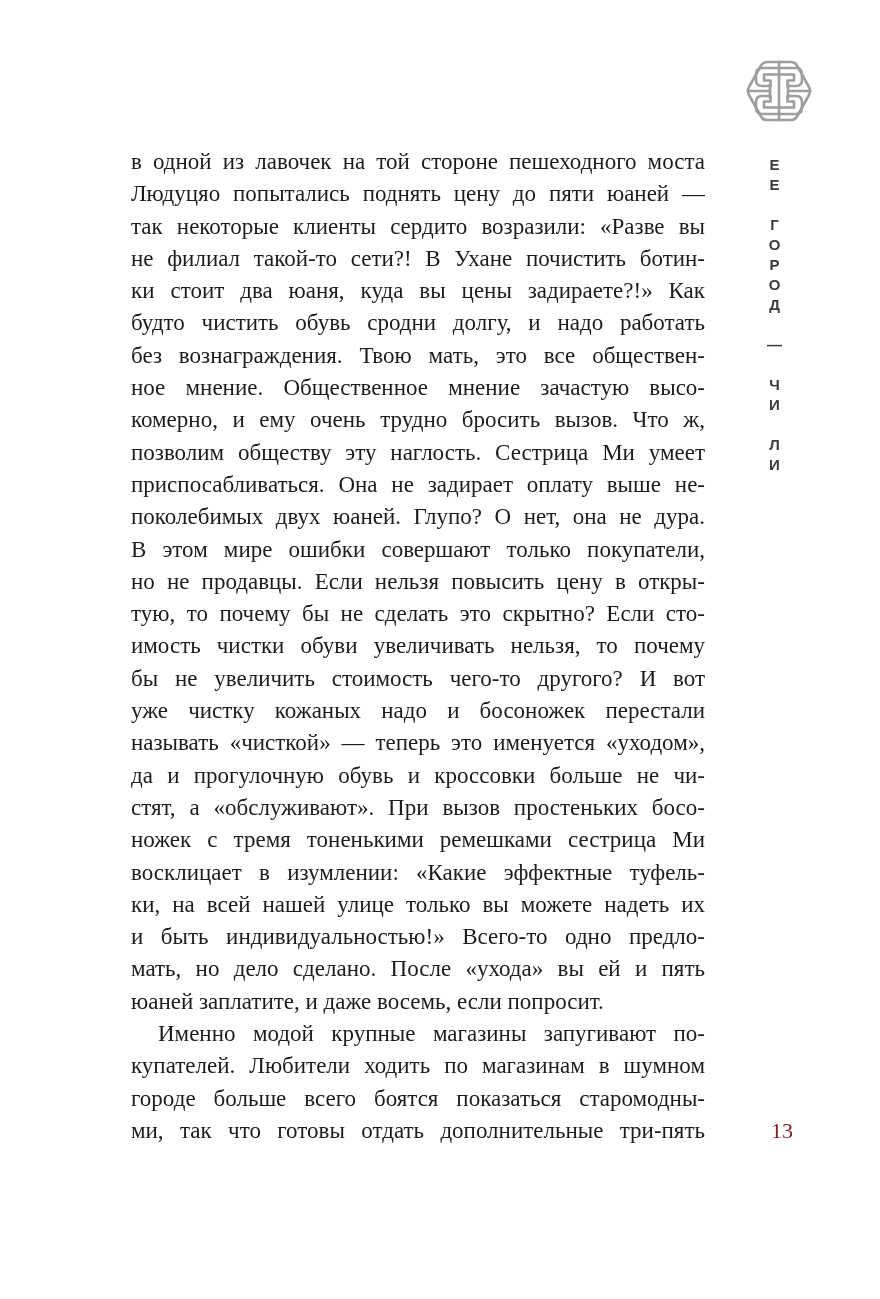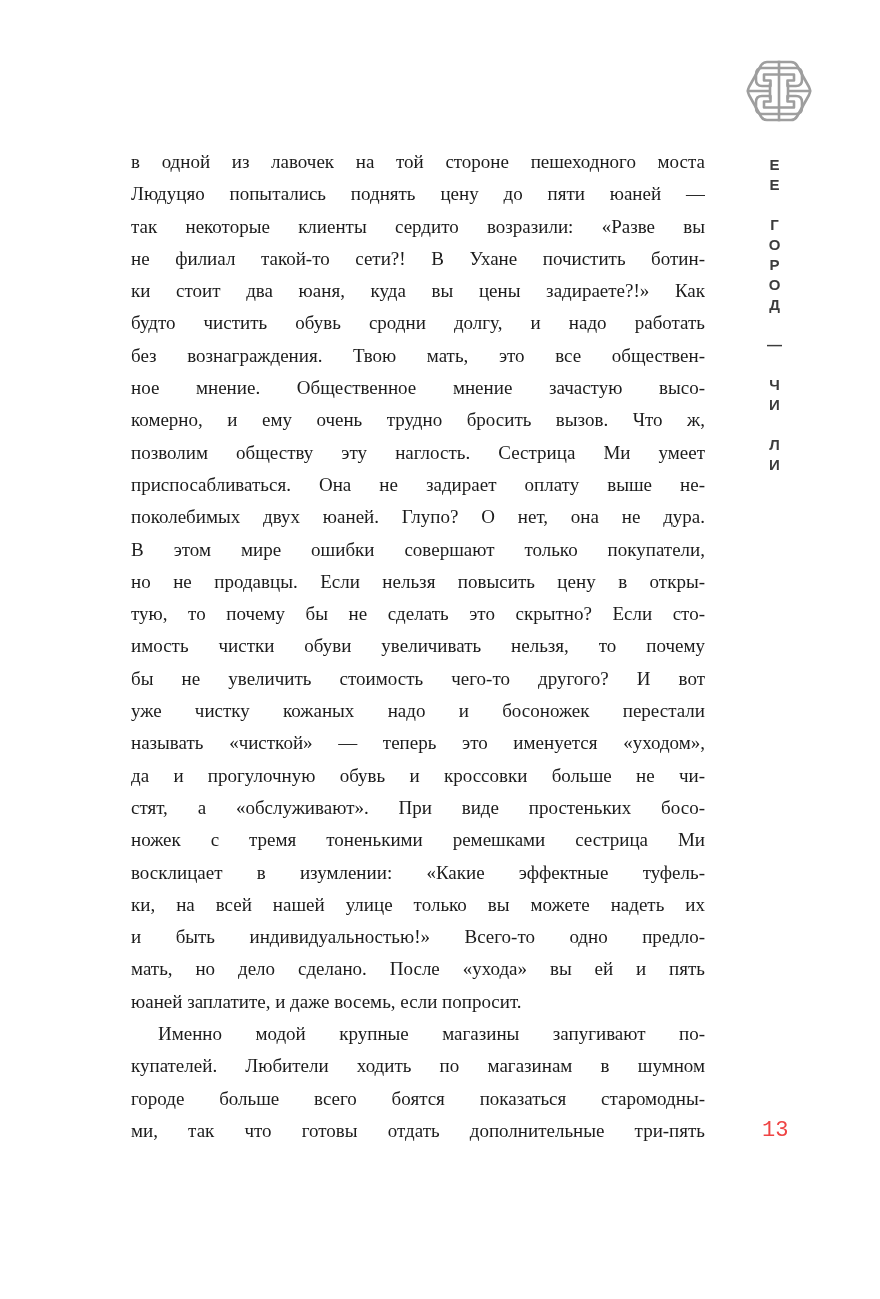--- a/index.html
+++ b/index.html
@@ -36,21 +36,21 @@
     letter-spacing: 3px;
     color: #3c3c3c;
     white-space: pre;
   }
   .text-block {
     position: absolute;
     left: 131px;
     top: 146px;
     width: 574px;
     font-family: "Liberation Serif", serif;
-    font-size: 19px;
+    font-size: 23px;
     color: #1c1c1c;
   }
   .line {
     height: 32.3px;
     line-height: 32.3px;
     overflow: hidden;
     text-align: justify;
     text-align-last: justify;
     white-space: normal;
   }
@@ -58,24 +58,24 @@
     text-align-last: left;
   }
   .line.indent {
     text-indent: 27px;
   }
   .folio {
     position: absolute;
     left: 762px;
     top: 1118px;
     width: 40px;
-    font-family: Liberation Mono, monospace;
+    font-family: Liberation Serif, serif;
     font-size: 22px;
-    color: #ef4444;
-    text-align: left;
+    color: #7f1d1d;
+    text-align: center;
   }
 </style>
 </head>
 <body>
 
 <div class="page">
 
   <div class="seal">
     <svg width="68" height="64" viewBox="0 0 68 64" fill="none" stroke="#9e9e9e" stroke-width="2.6" stroke-linejoin="round" stroke-linecap="square" xmlns="http://www.w3.org/2000/svg">
       <path d="M22 3 H46 Q50 3 52 6.5 L64 28 Q66 32 64 36 L52 57.5 Q50 61 46 61 H22 Q18 61 16 57.5 L4 36 Q2 32 4 28 L16 6.5 Q18 3 22 3 Z"></path>
@@ -105,21 +105,21 @@
     <div class="line">приспосабливаться. Она не задирает оплату выше не-</div>
     <div class="line">поколебимых двух юаней. Глупо? О нет, она не дура.</div>
     <div class="line">В этом мире ошибки совершают только покупатели,</div>
     <div class="line">но не продавцы. Если нельзя повысить цену в откры-</div>
     <div class="line">тую, то почему бы не сделать это скрытно? Если сто-</div>
     <div class="line">имость чистки обуви увеличивать нельзя, то почему</div>
     <div class="line">бы не увеличить стоимость чего-то другого? И вот</div>
     <div class="line">уже чистку кожаных надо и босоножек перестали</div>
     <div class="line">называть «чисткой» — теперь это именуется «уходом»,</div>
     <div class="line">да и прогулочную обувь и кроссовки больше не чи-</div>
-    <div class="line">стят, а «обслуживают». При виде простеньких босо-</div>
+    <div class="line">стят, а «обслуживают». При вызов простеньких босо-</div>
     <div class="line">ножек с тремя тоненькими ремешками сестрица Ми</div>
     <div class="line">восклицает в изумлении: «Какие эффектные туфель-</div>
     <div class="line">ки, на всей нашей улице только вы можете надеть их</div>
     <div class="line">и быть индивидуальностью!» Всего-то одно предло-</div>
     <div class="line">мать, но дело сделано. После «ухода» вы ей и пять</div>
     <div class="line para-end">юаней заплатите, и даже восемь, если попросит.</div>
     <div class="line indent">Именно модой крупные магазины запугивают по-</div>
     <div class="line">купателей. Любители ходить по магазинам в шумном</div>
     <div class="line">городе больше всего боятся показаться старомодны-</div>
     <div class="line">ми, так что готовы отдать дополнительные три-пять</div>

